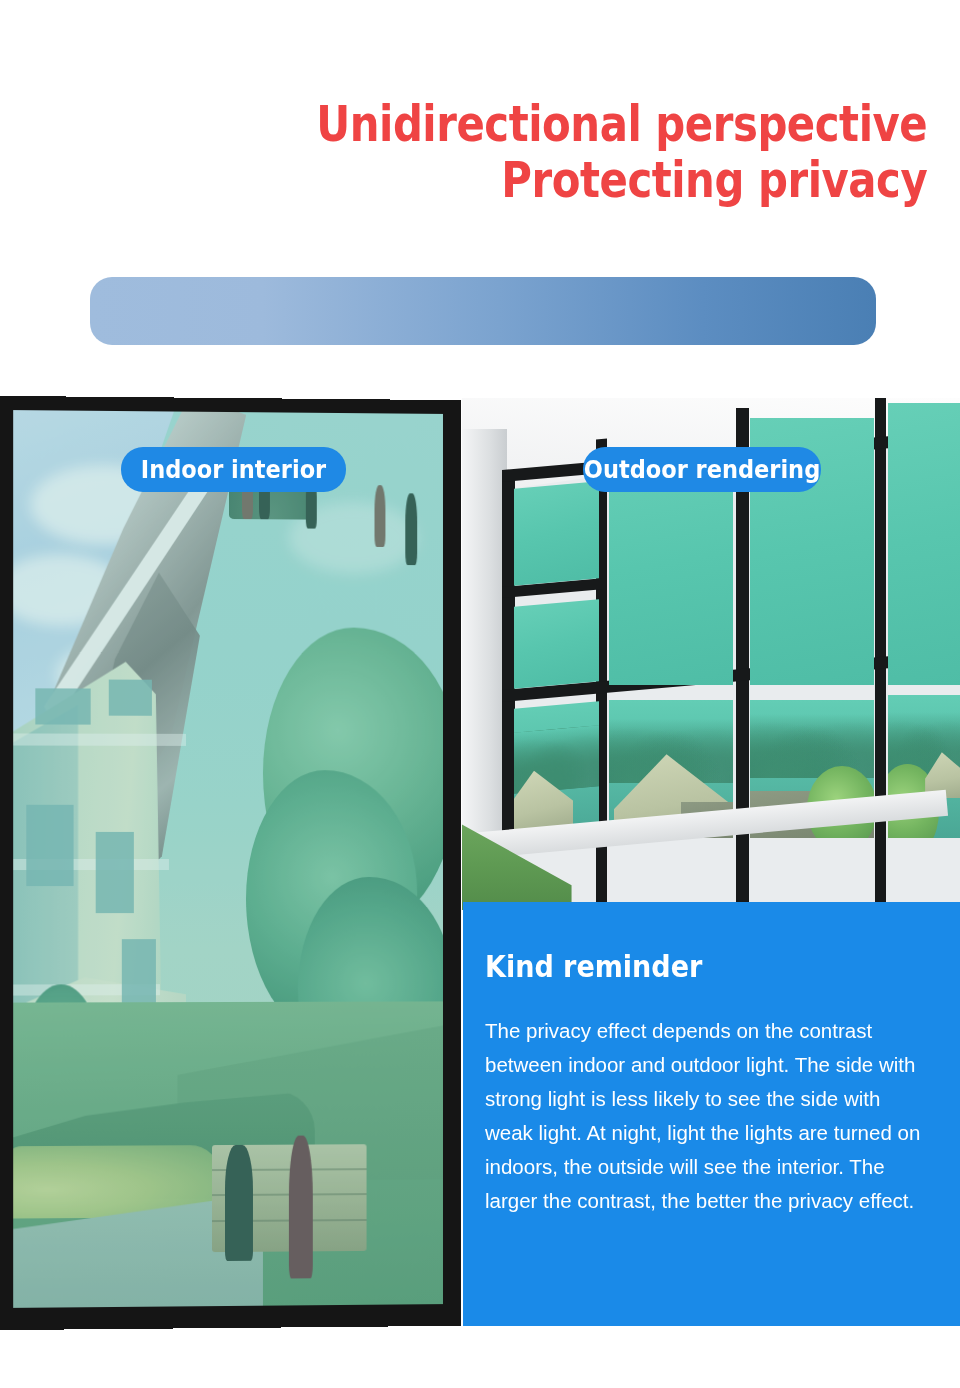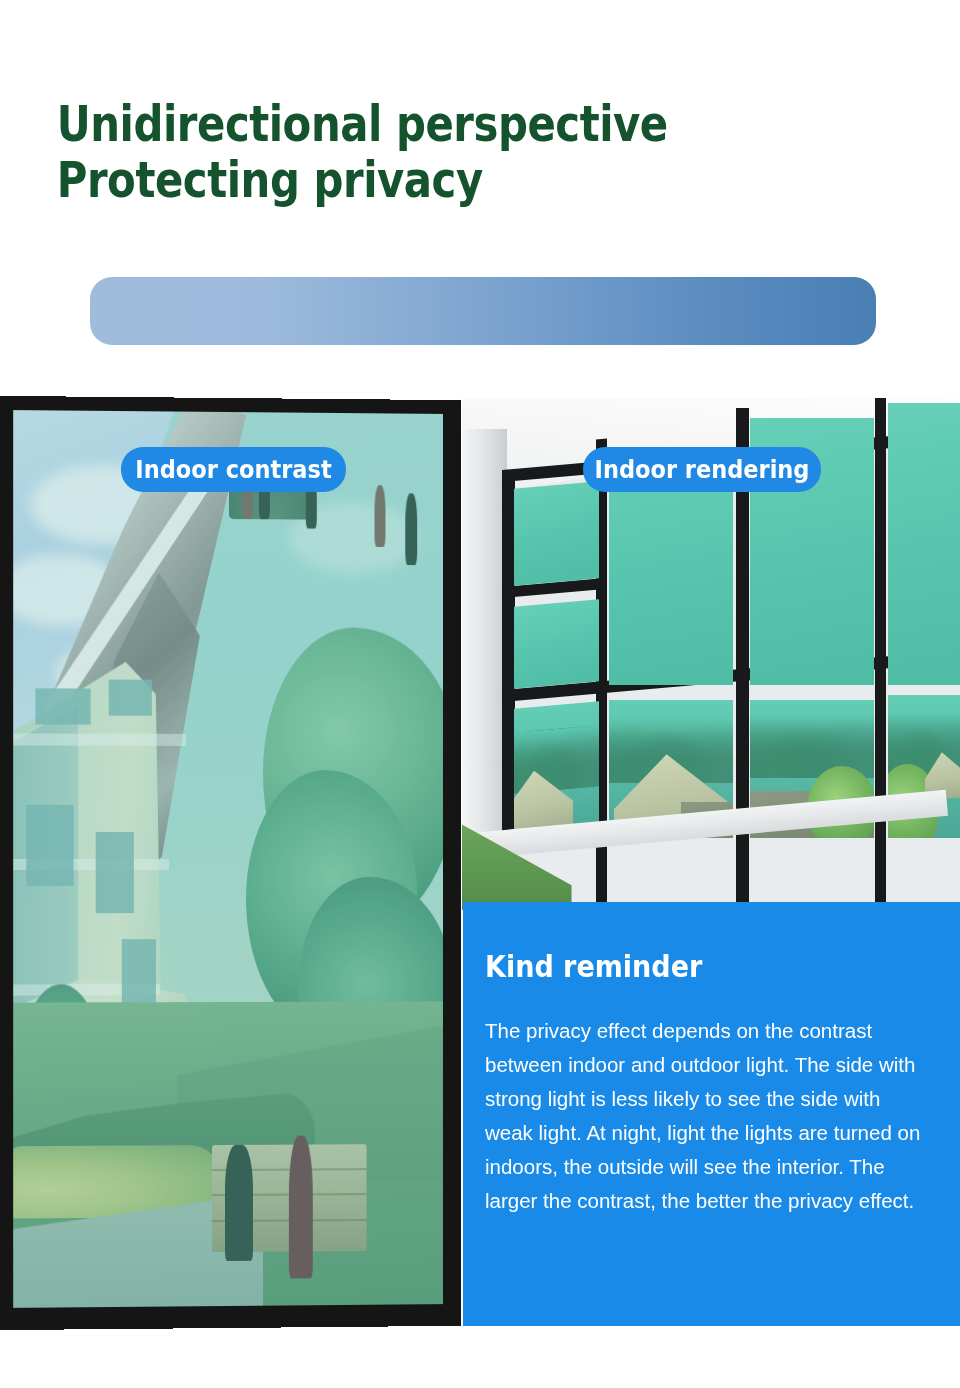--- a/index.html
+++ b/index.html
@@ -1,23 +1,23 @@
 <!DOCTYPE html>
 <html><head>
 <meta charset="utf-8">
 <style>
   * { margin:0; padding:0; box-sizing:border-box; }
   html,body { width:960px; height:1388px; background:#ffffff; overflow:hidden; }
   body { font-family:"Liberation Sans", sans-serif; position:relative; }
 
   
   .headline{
-    position:absolute; left:0; top:96px; width:960px; text-align:left;
+    position:absolute; left:0; top:96px; width:960px; text-align:right;
     font-family:"DejaVu Sans Condensed","Liberation Sans Narrow","Liberation Sans",sans-serif;
-    font-weight:bold; color:#14532d; letter-spacing:-0.5px;padding-left:24px;
+    font-weight:bold; color:#ef4444; letter-spacing:-0.5px;padding-left:24px;
   }
   .headline .l1{ display:block; font-size:50px; line-height:56px; transform:scaleX(.93); }
   .headline .l2{ display:block; font-size:50px; line-height:56px; transform:scaleX(.93); }
 
   
   .gradbar{
     position:absolute; left:90px; top:277px; width:786px; height:68px;
     border-radius:22px;
     background:linear-gradient(90deg,#9fbcdd 0%, #9dbadc 22%, #7ba3cf 52%, #5c8dc1 78%, #4a7fb4 100%);
   }
@@ -315,20 +315,20 @@
       <div class="bush" style="left:-16%; bottom:-14%; width:84%; height:66%;"></div>
       <div class="roof" style="right:-6%; bottom:28%; width:56%; height:34%; clip-path:polygon(0 60%,40% 6%,100% 50%,100% 100%,0 100%);"></div>
     </div>
 
     <div class="sill"></div>
     <div class="grassfield"></div>
   </div>
 
 </div>
 
-<div class="badge badge-indoor">Indoor contrast</div>
-
-<div class="badge badge-outdoor">Indoor rendering</div>
+<div class="badge badge-indoor">Indoor interior</div>
+
+<div class="badge badge-outdoor">Outdoor rendering</div>
 
 <div class="reminder">
   <h3>Kind reminder</h3>
   <p>The privacy effect depends on the contrast between indoor and outdoor light. The side with strong light is less likely to see the side with weak light. At night, light the lights are turned on indoors, the outside will see the interior. The larger the contrast, the better the privacy effect.</p>
 </div>
 
 </body></html>

